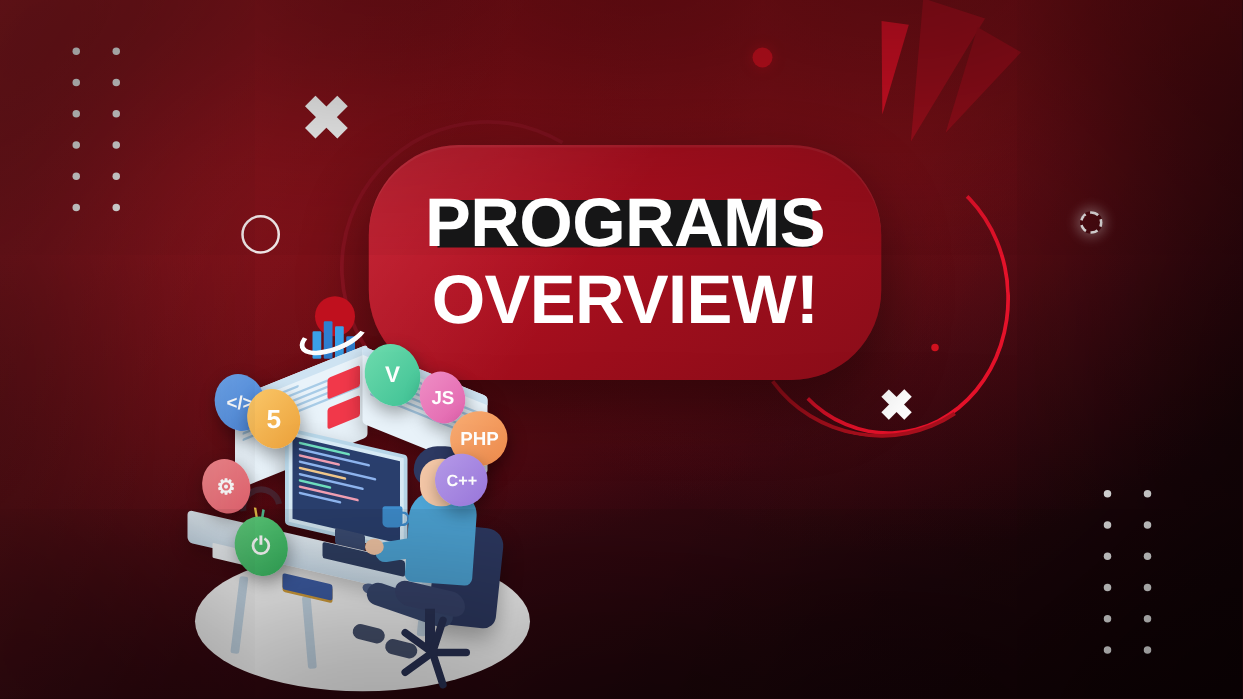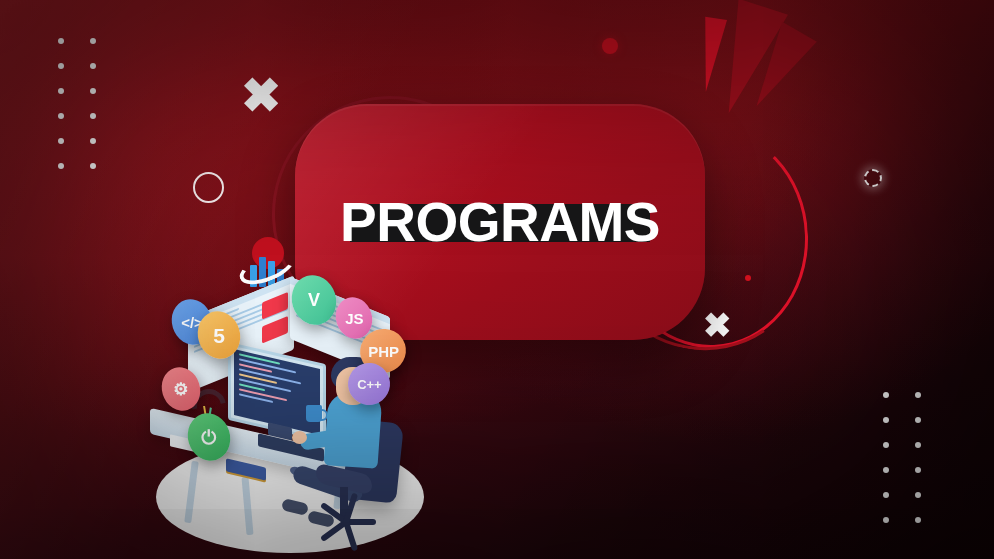--- a/index.html
+++ b/index.html
@@ -74,21 +74,21 @@
     transform:rotate(-2deg);
   }
   .arc.right2 {
     left:598px; top:150px; width:210px; height:200px;
     border-bottom-color:#a8101d; border-right-color:transparent;
     transform:rotate(10deg);
   }
 
   
   .card {
-    position:absolute; left:295px; top:104px; width:410px; height:236px;
+    position:absolute; left:295px; top:116px; width:410px; height:188px;
     border-radius:72px;
     background:linear-gradient(145deg, #c40f22 0%, #b50f20 28%, #9d0e1c 62%, #8a0d19 100%);
     box-shadow: 0 22px 54px rgba(0,0,0,0.45), inset 0 2px 0 rgba(255,255,255,0.06);
     overflow:hidden;
   }
   .card::after {
     content:""; position:absolute; inset:0;
     background:linear-gradient(125deg, rgba(255,255,255,0.10) 0%, rgba(255,255,255,0) 45%);
   }
   .card-inner { position:relative; z-index:2; height:100%;
@@ -277,20 +277,21 @@
   <div class="arc left"></div>
   <div class="arc right"></div>
   <div class="arc right2"></div>
 
   <div class="card">
     <div class="card-inner">
       <div class="line1">
         <span class="hl"></span>
         <span class="tx">PROGRAMS</span>
       </div>
+      <div class="line2">OVERVIEW!</div>
     </div>
   </div>
 
   <div class="illo">
     <div class="floor"></div>
 
     <div class="logo">
       <div class="circ"></div>
       <div class="bars">
           <i></i>

